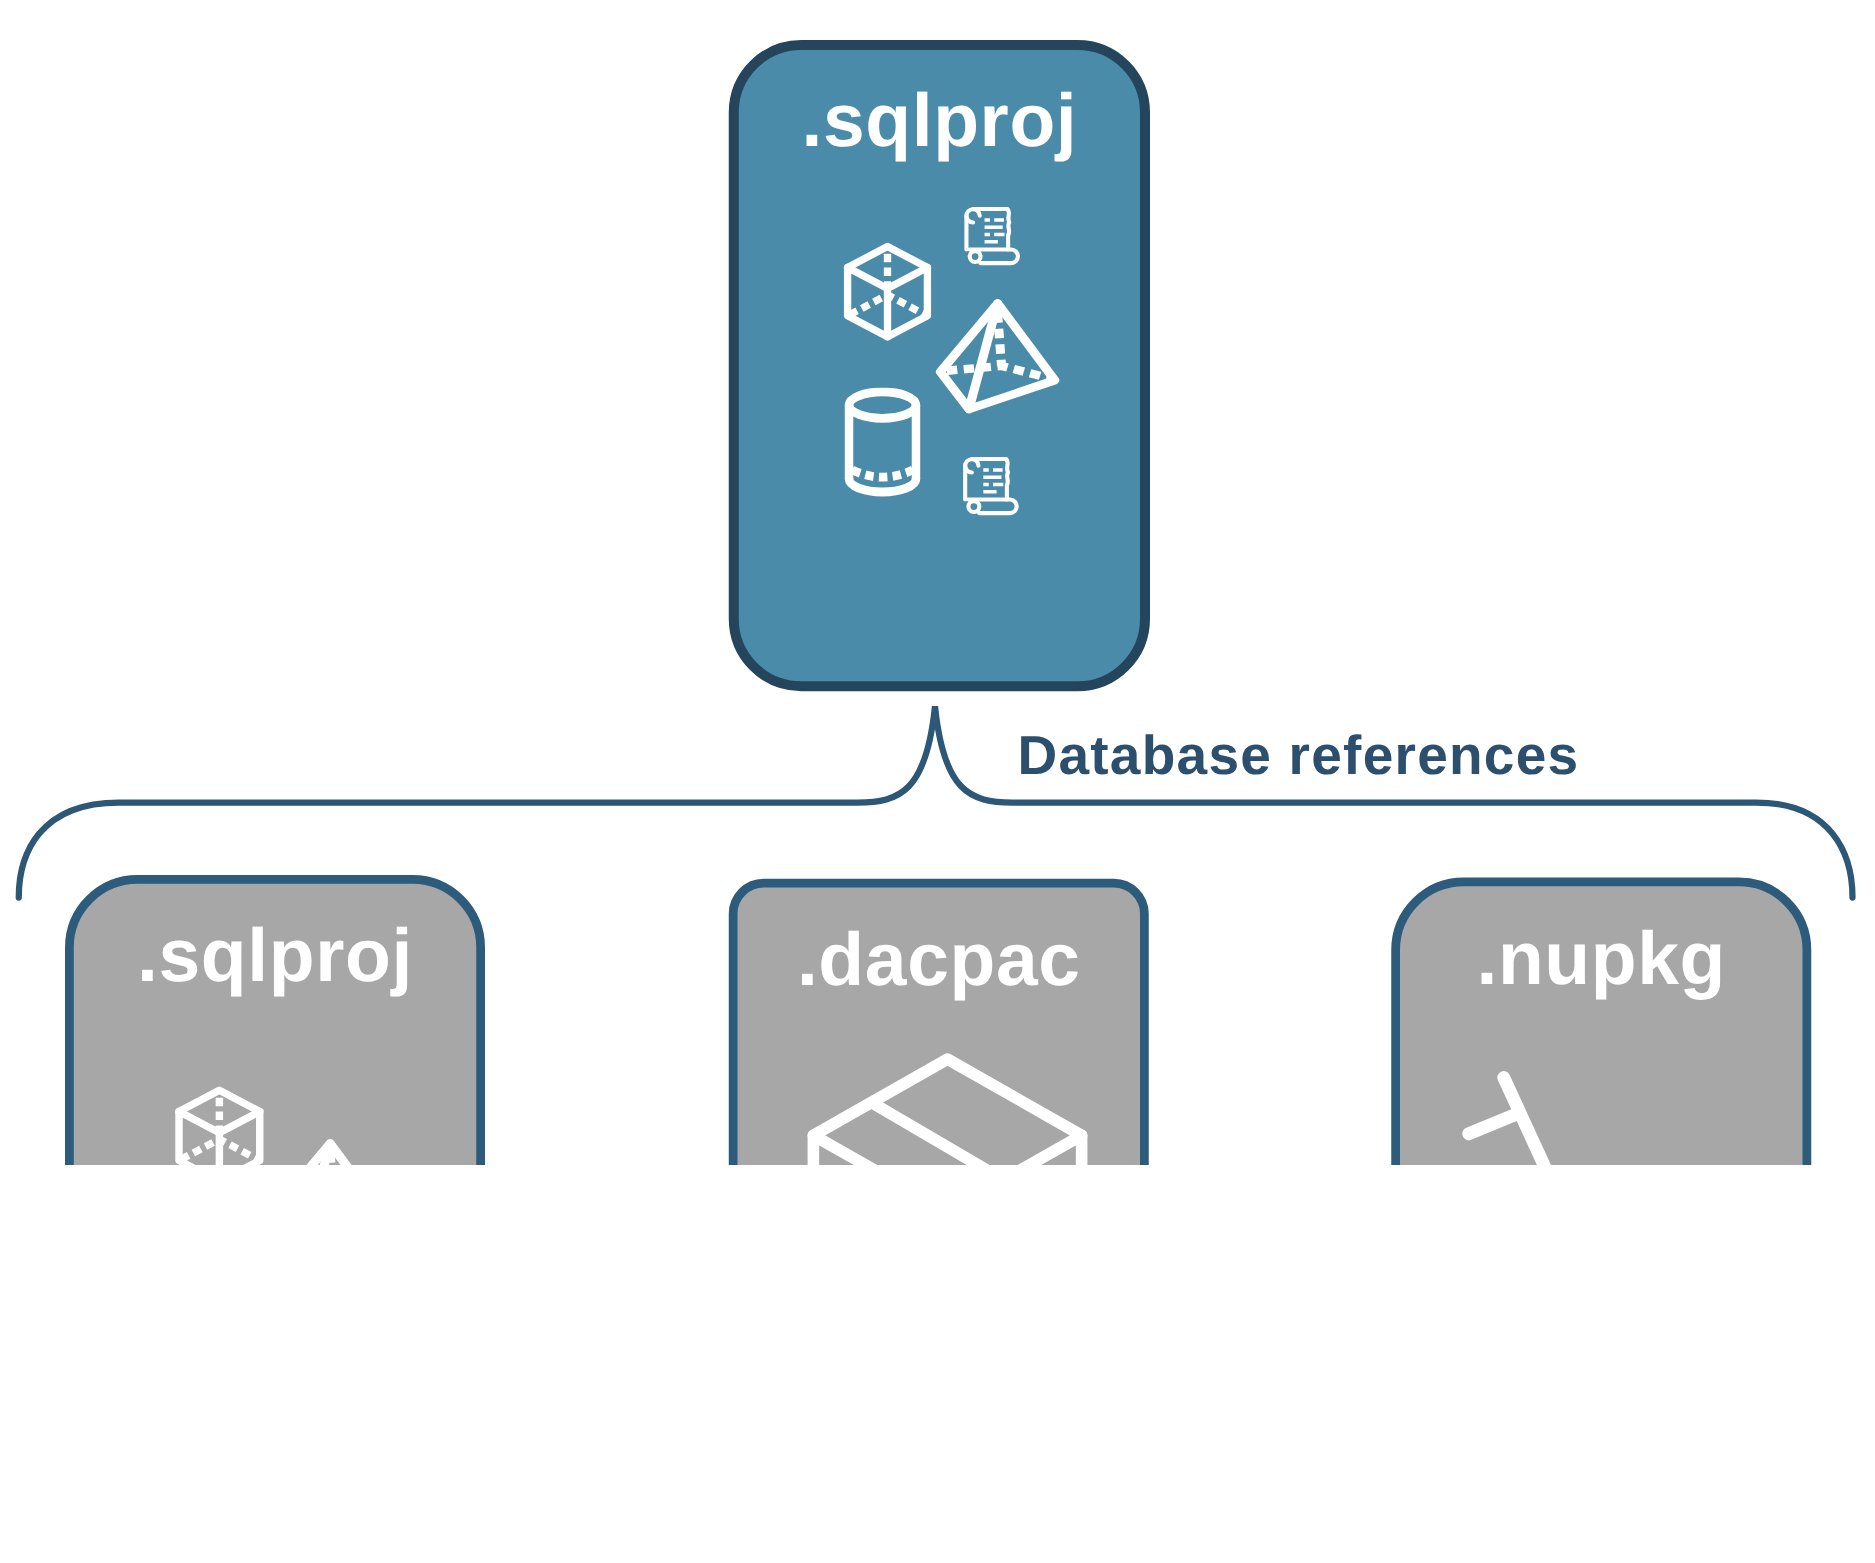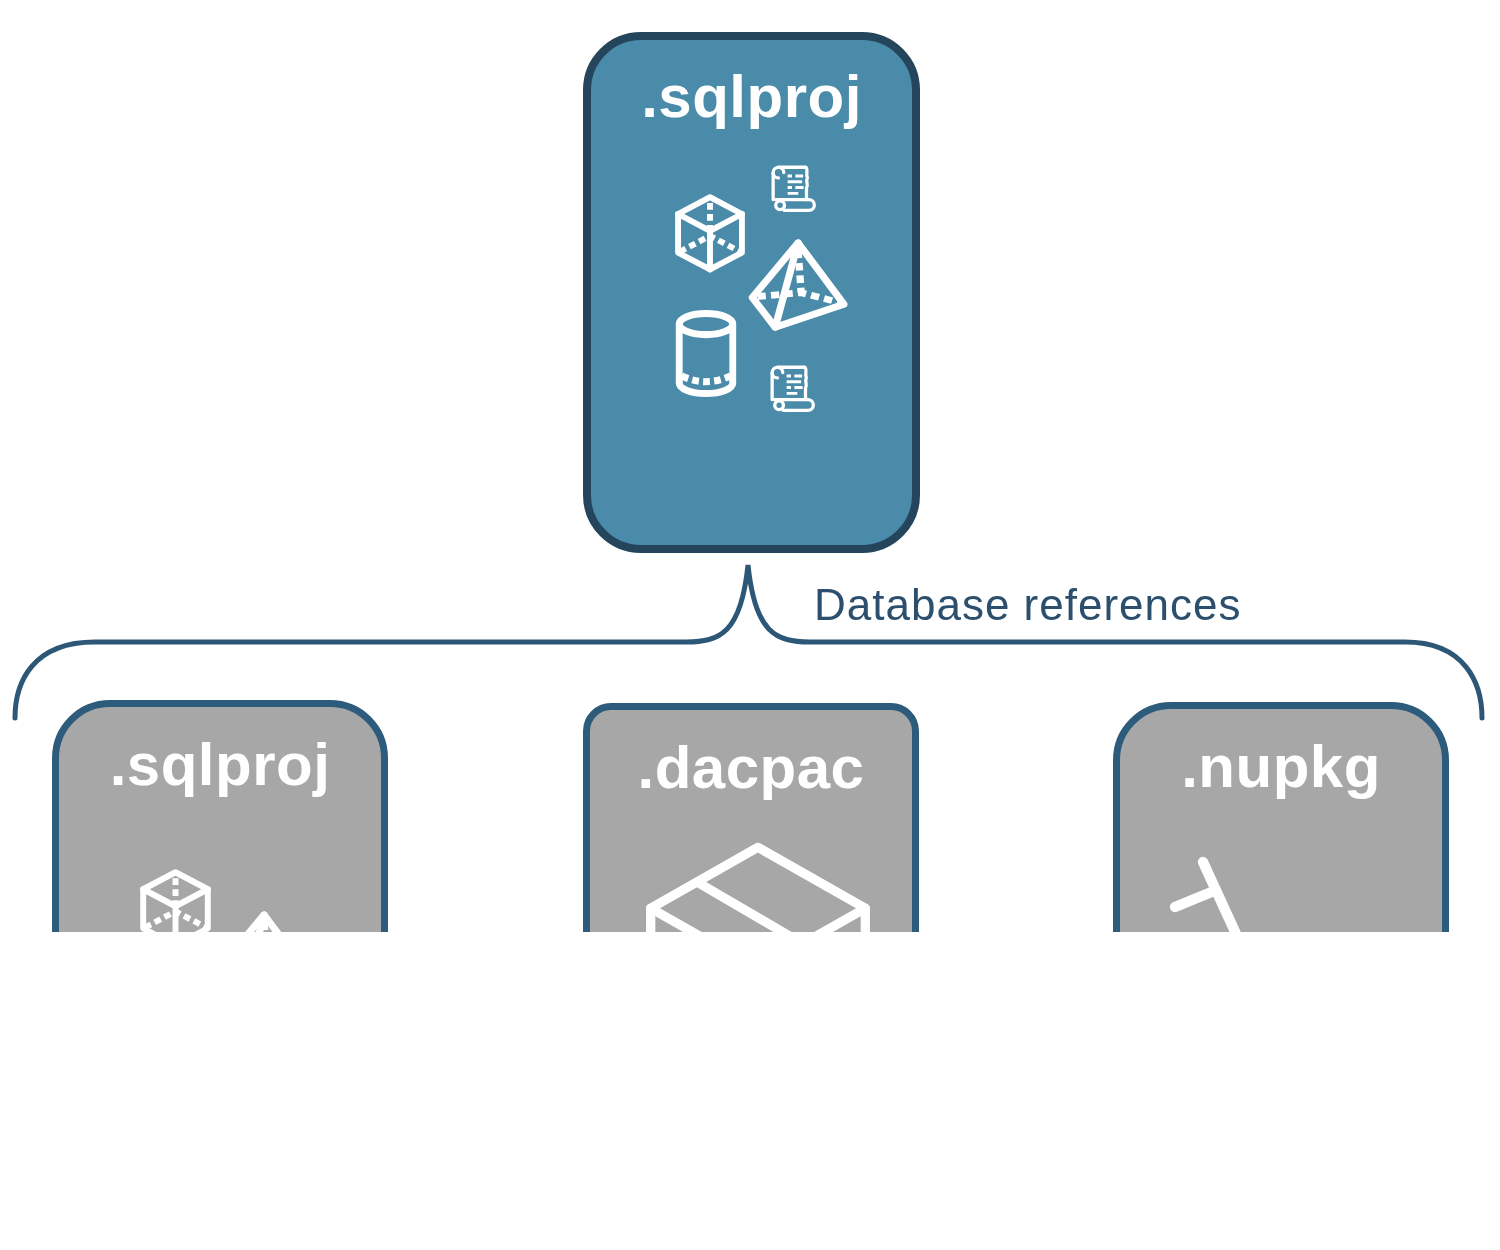--- a/index.html
+++ b/index.html
@@ -25,21 +25,21 @@
   .child-nupkg{left:1113px;top:702px;}
   .icon{position:absolute;}
   .wicon *{stroke:#ffffff;fill:none;stroke-linecap:round;stroke-linejoin:round;}
   .wicon .dash{stroke-dasharray:8 5;stroke-linecap:butt;}
   .wicon .tl{stroke-linecap:butt;}
   .wicon .fw{fill:#ffffff;stroke:none;}
   .wicon .fg{fill:#A7A7A7;stroke:none;}
   .brace-svg{position:absolute;left:0;top:553px;}
   .edge-label{
     position:absolute;left:814px;top:580px;
-    font-size:44px;font-weight:normal;color:#2C4F6E;letter-spacing:1px;
+    font-size:44px;font-weight:bold;color:#2C4F6E;letter-spacing:1px;
     white-space:nowrap;
   }
 </style>
 </head>
 <body>
 
 <div class="canvas">
 
   <div class="node root-node">
     <div class="node-title">.sqlproj</div>

